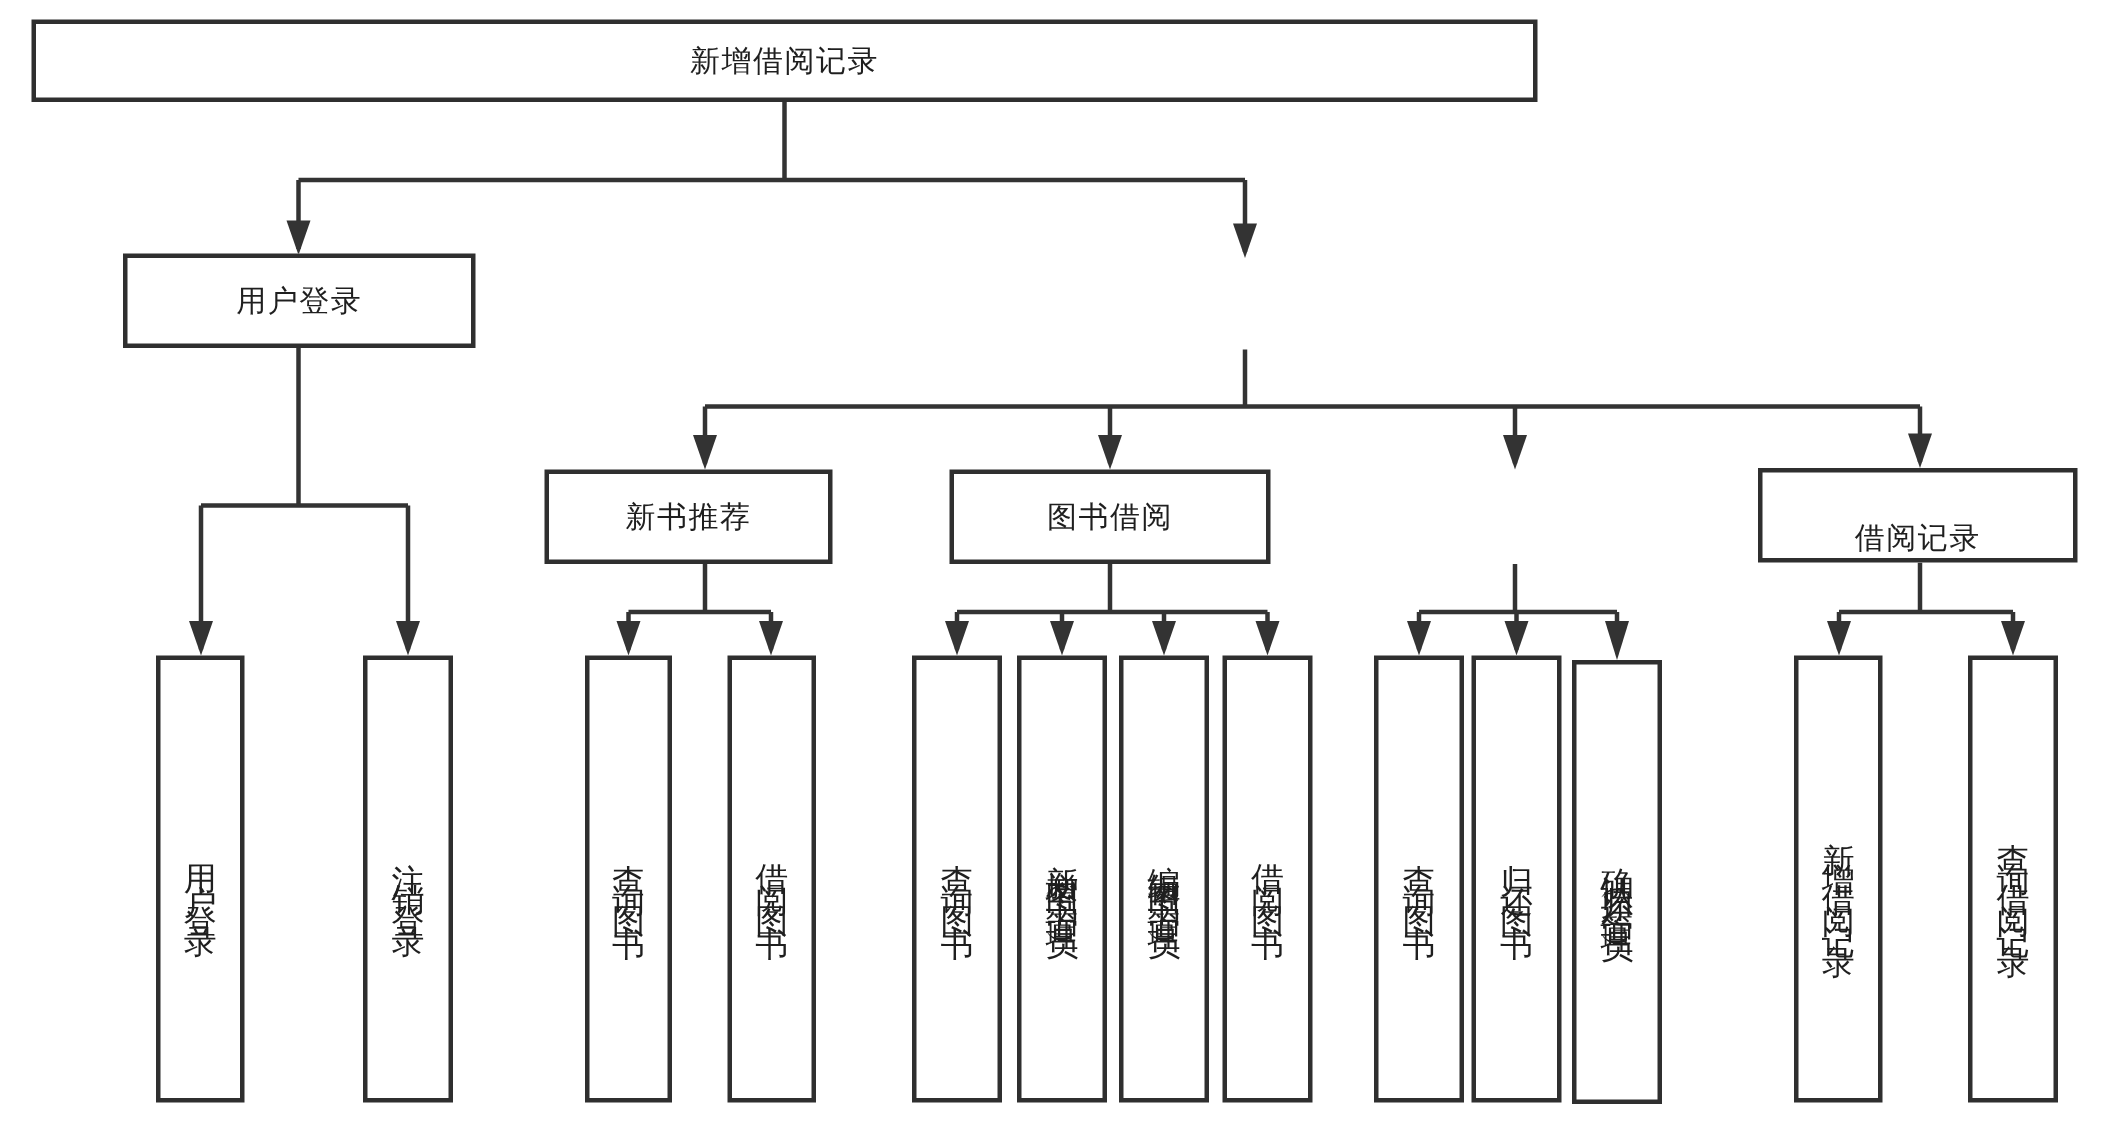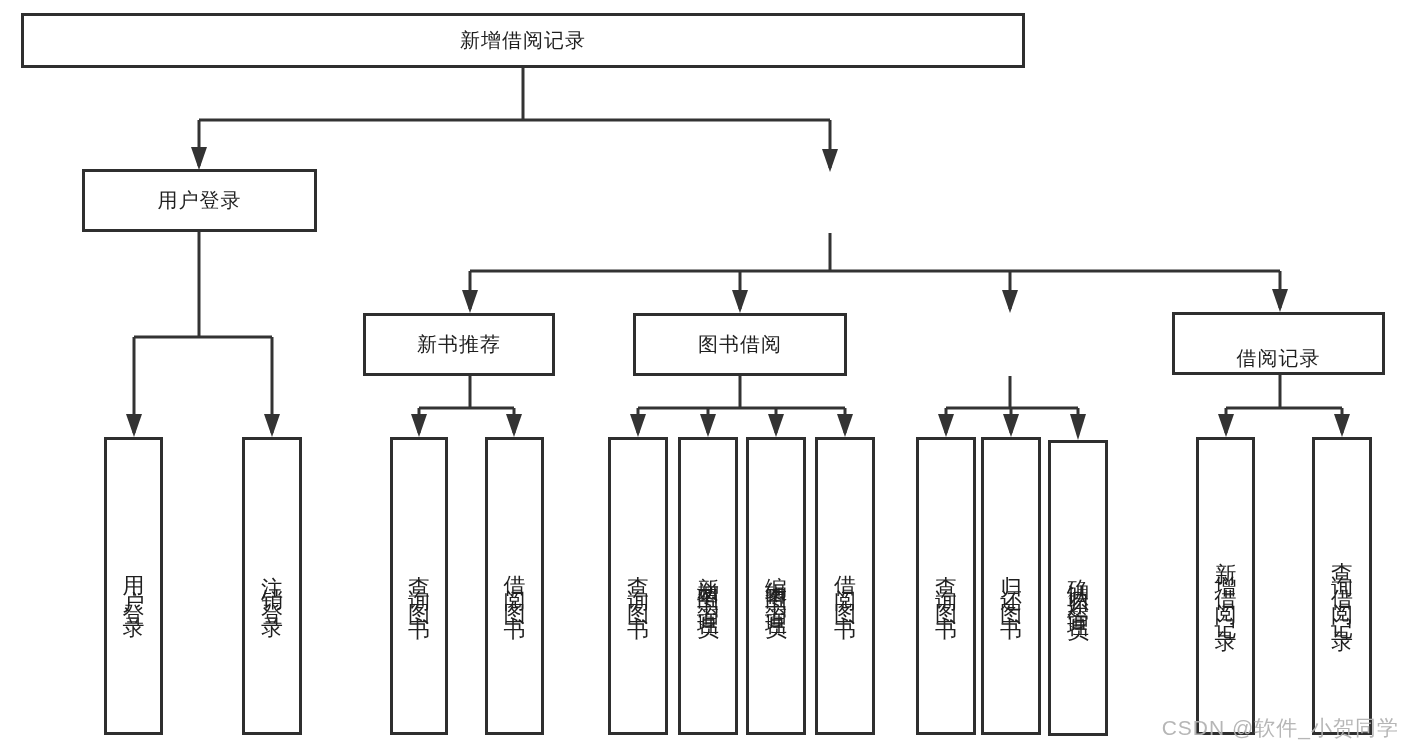--- a/index.html
+++ b/index.html
@@ -183,15 +183,14 @@
     <span>确认归还（管理员）</span>
   </div>
 
   <div class="node vnode" style="left:1196px; top:437px; width:59px; height:298px;">
     <span>新增借阅记录</span>
   </div>
   <div class="node vnode" style="left:1312px; top:437px; width:60px; height:298px;">
     <span>查询借阅记录</span>
   </div>
 
-  <div class="watermark">CSDN @软件_小贺同学</div>
 
 </div>
 
 </body></html>

